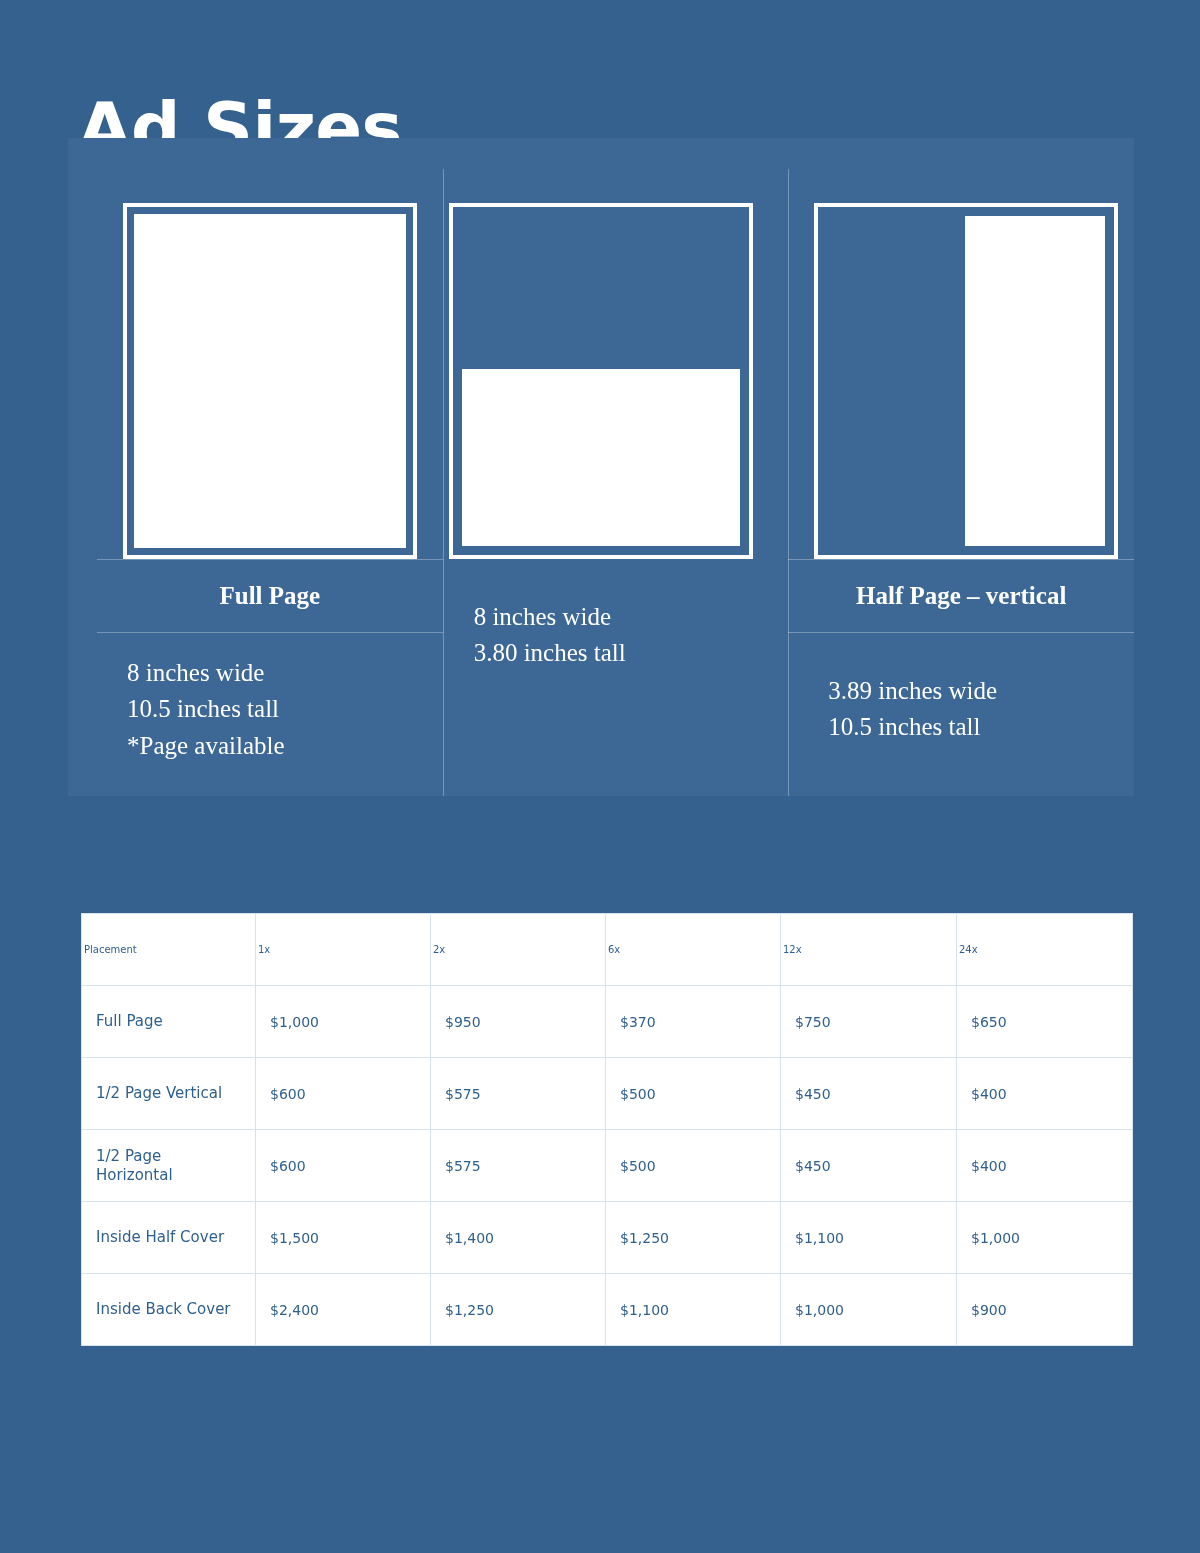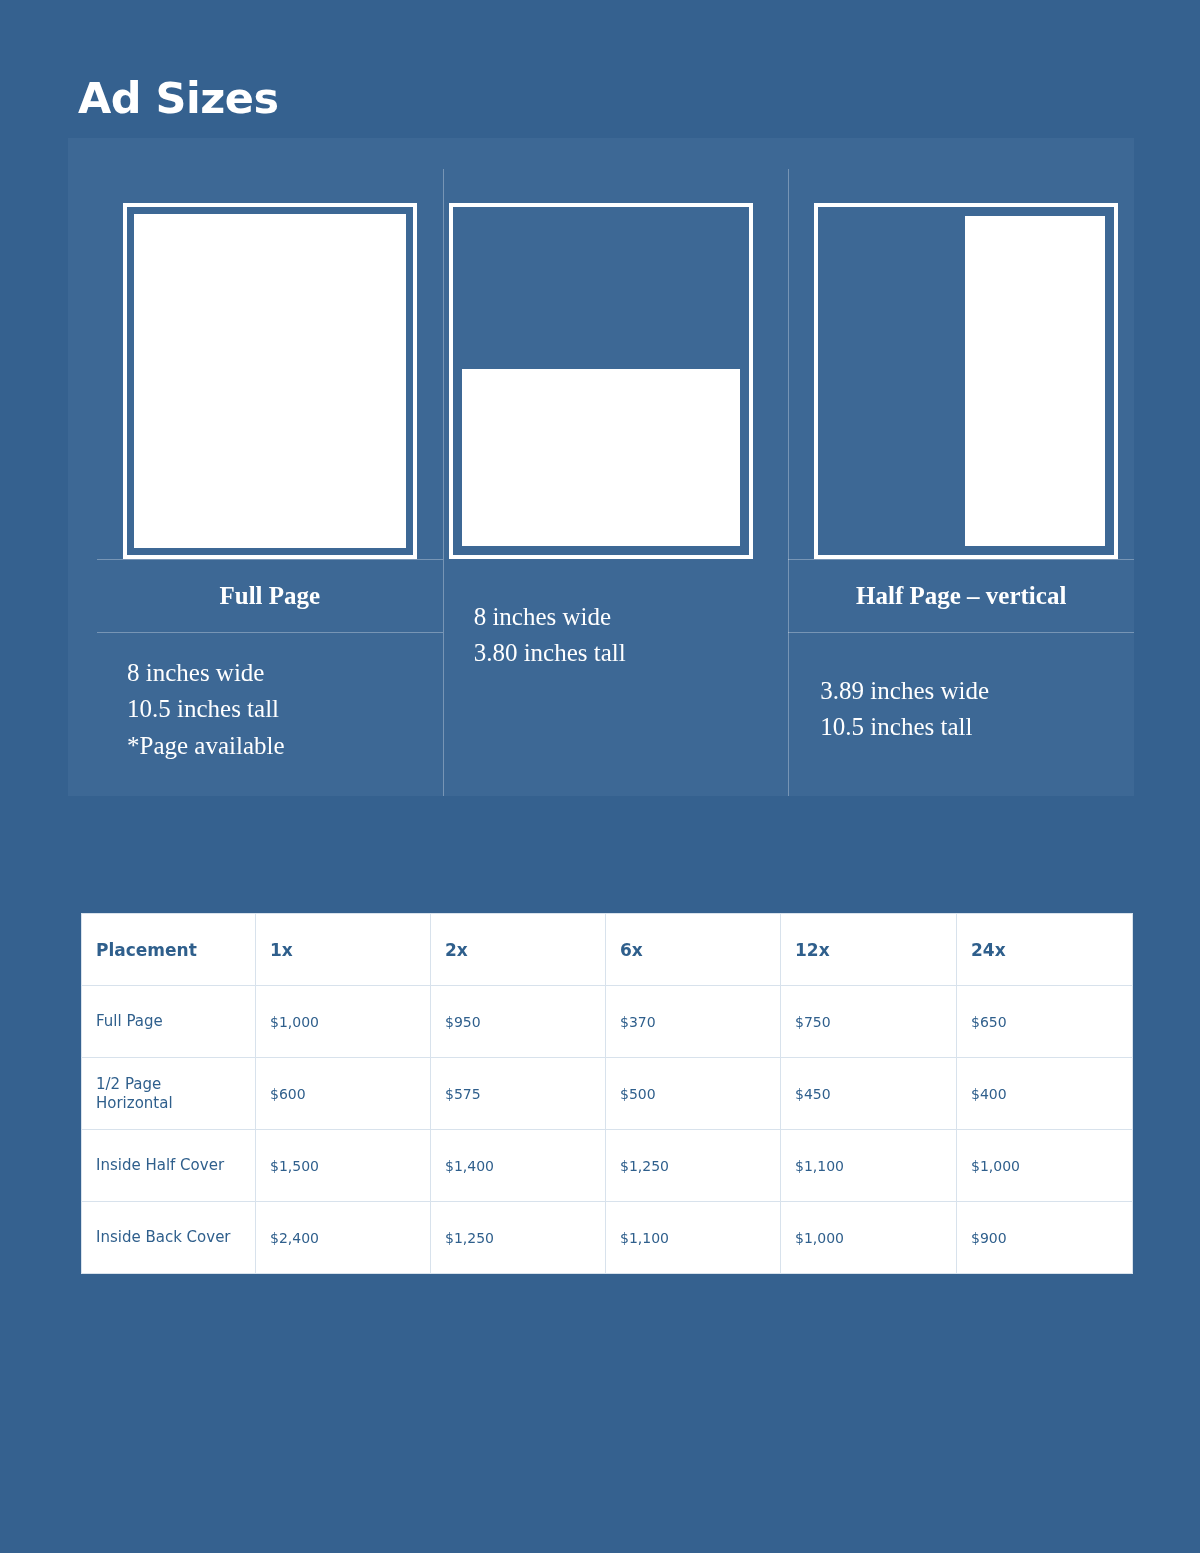--- a/index.html
+++ b/index.html
@@ -15,21 +15,21 @@
     overflow: hidden;
     position: relative;
   }
 
   
   .page-title {
     position: absolute;
     left: 78px;
     top: 48px;
     font-family: "DejaVu Sans", sans-serif;
-    font-size: 43px;
+    font-size: 69px;
     font-weight: bold;
     color: #ffffff;
     letter-spacing: -0.5px;
     line-height: 1;
   }
 
   
   .ad-panel {
     position: absolute;
     left: 68px;
@@ -124,44 +124,44 @@
     font-family: "Liberation Serif", serif;
     font-size: 25px;
     line-height: 1.45;
   }
   .ad-col:nth-child(2) .ad-specs,
   .ad-col:nth-child(3) .ad-specs {
     padding-top: 40px;
   }
   .ad-col:nth-child(1) .ad-specs { padding-left: 30px; }
   .ad-col:nth-child(2) .ad-specs { padding-left: 31px; }
-  .ad-col:nth-child(3) .ad-specs { padding-left: 32px; }
+  .ad-col:nth-child(3) .ad-specs { padding-left: 40px; }
 
   
   .rates-table {
     position: absolute;
     left: 81px;
     top: 913px;
     width: 1051px;
     border-collapse: collapse;
     background: #ffffff;
     font-family: "DejaVu Sans", sans-serif;
     table-layout: fixed;
   }
   .rates-table th,
   .rates-table td {
     border: 1px solid #d8e2ec;
     text-align: left;
     vertical-align: middle;
     color: #2f5f8c;
   }
   .rates-table th {
-    font-weight: bold;
-    font-size: 17px;
-    padding: 18px 14px;
+    font-weight: normal;
+    font-size: 10px;
+    padding: 18px 2px;
     height: 72px;
   }
   .rates-table td {
     font-size: 14px;
     padding: 16px 14px;
     height: 72px;
   }
   .rates-table td.placement {
     font-size: 15px;
     line-height: 1.25;
@@ -247,20 +247,28 @@
   <tbody>
     <tr>
       <td class="placement">Full Page</td>
       <td>$1,000</td>
       <td>$950</td>
       <td>$370</td>
       <td>$750</td>
       <td>$650</td>
     </tr>
     <tr>
+      <td class="placement">1/2 Page Vertical</td>
+      <td>$600</td>
+      <td>$575</td>
+      <td>$500</td>
+      <td>$450</td>
+      <td>$400</td>
+    </tr>
+    <tr>
       <td class="placement">1/2 Page Horizontal</td>
       <td>$600</td>
       <td>$575</td>
       <td>$500</td>
       <td>$450</td>
       <td>$400</td>
     </tr>
     <tr>
       <td class="placement">Inside Half Cover</td>
       <td>$1,500</td>

